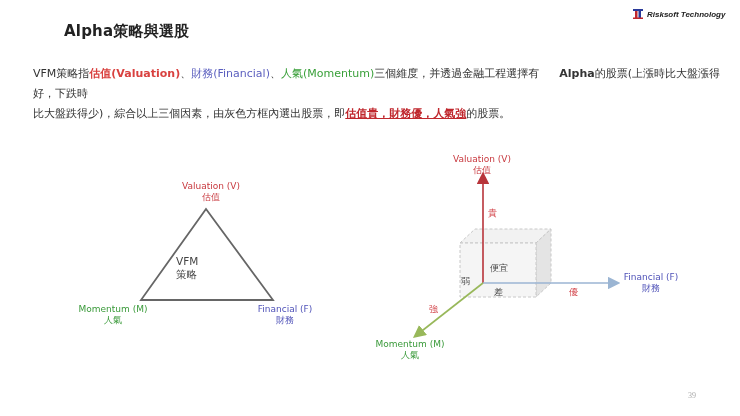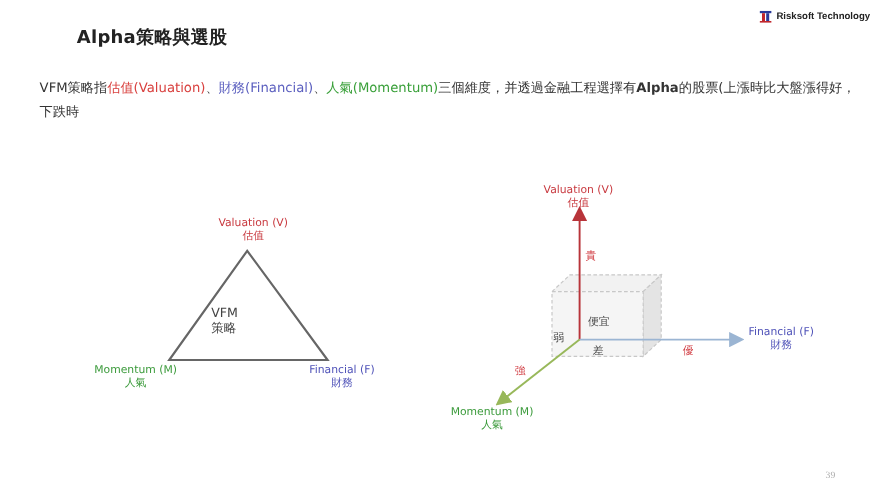--- a/index.html
+++ b/index.html
@@ -1,28 +1,28 @@
 <!DOCTYPE html>
 <html><head>
 <meta charset="utf-8">
 <style>
   html, body { margin: 0; padding: 0; background: #ffffff; }
   body { width: 740px; height: 416px; position: relative; overflow: hidden;
          font-family: "DejaVu Sans", "Liberation Sans", sans-serif; color: #333; }
   .abs { position: absolute; }
   .title { left: 64px; top: 22px; font-size: 15px; font-weight: bold; color: #222; letter-spacing: 0.2px; }
-  .brand { left: 633px; top: 9px; display: flex; gap: 4px; }
+  .brand { left: 633px; top: 9px; display: flex; align-items: center; gap: 4px; font-style: italic; }
   .brand-logo { width: 10px; height: 10px; }
   .brand-name { font-family: "Liberation Sans", sans-serif; font-size: 8px; font-weight: bold; color: #222; }
   .para { left: 33px; top: 64px; width: 690px; font-size: 11px; line-height: 20px; color: #333; }
-  .c-red { color: #d9413f; }
+  .c-red { color: #d9413f; font-weight: bold; }
   .c-blue { color: #5b5fbf; }
   .c-green { color: #3aa03a; }
   .hl { color: #c0272d; font-weight: bold; text-decoration: underline; }
-  .b { font-weight: bold; }
+  .b { font-weight: bold; margin-left: 20px; }
   .lbl { text-align: center; font-size: 9px; line-height: 11px; white-space: nowrap; }
   .lbl-red { color: #c8393f; }
   .lbl-green { color: #3a9a3a; }
   .lbl-blue { color: #4f52b8; text-align: center; }
   .center-txt { font-size: 10.5px; color: #444; text-align: left; line-height: 13px; }
   .small-red { font-size: 9px; color: #d0393f; }
   .small-gray { font-size: 9px; color: #444; }
   .pagenum { left: 688px; top: 391px; font-size: 8px; color: #aaa; font-family: Liberation Serif, serif; }
 </style>
 </head>
@@ -35,20 +35,21 @@
     <rect x="0" y="0" width="10" height="2" fill="#2a3a9a"></rect>
     <rect x="2" y="2" width="2.5" height="7" fill="#c0272d"></rect>
     <rect x="5.5" y="2" width="2.5" height="7" fill="#2a3a9a"></rect>
     <rect x="0" y="8.5" width="10" height="1.5" fill="#c0272d"></rect>
   </svg>
   <span class="brand-name">Risksoft Technology</span>
 </div>
 
 <div class="abs para">
   <div><span>VFM策略指</span><span class="c-red">估值(Valuation)</span><span>、</span><span class="c-blue">財務(Financial)</span><span>、</span><span class="c-green">人氣(Momentum)</span><span>三個維度，并透過金融工程選擇有</span><span class="b">Alpha</span><span>的股票(上漲時比大盤漲得好，下跌時</span></div>
+  <div><span>比大盤跌得少)，綜合以上三個因素，由灰色方框內選出股票，即</span><span class="hl">估值貴，財務優，人氣強</span><span>的股票。</span></div>
 </div>
 
 <svg class="abs" style="left:0;top:0;" width="740" height="416">
   <polygon points="206,209 141,300 273,300" fill="none" stroke="#666" stroke-width="1.8"></polygon>
 </svg>
 <div class="abs lbl lbl-red" style="left:166px;top:181px;width:90px;">
   <div>Valuation (V)</div>
   <div>估值</div>
 </div>
 <div class="abs center-txt" style="left:176px;top:255px;width:60px;">

